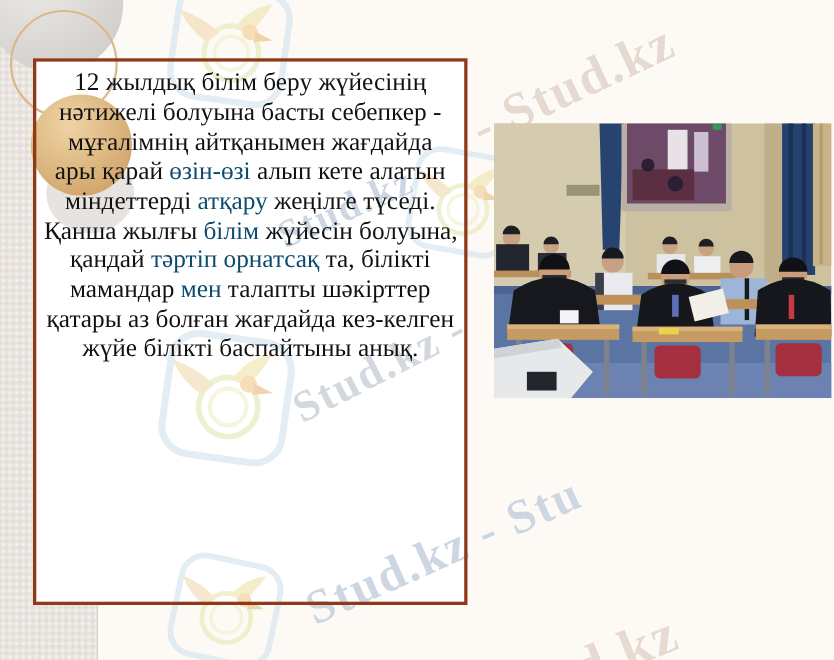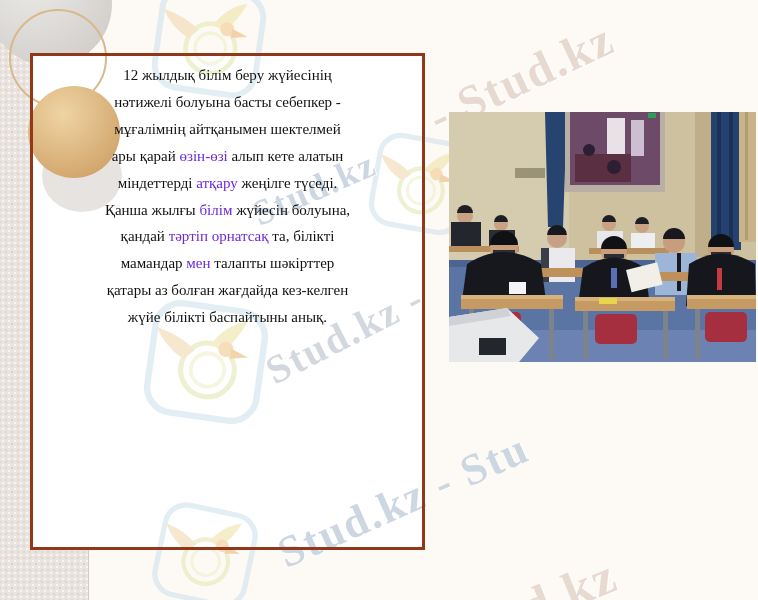--- a/index.html
+++ b/index.html
@@ -20,23 +20,23 @@
   .gray-ellipse{position:absolute;left:42px;top:140px;width:80px;height:72px;border-radius:50%;
         background:#d8d4cf;opacity:.65;z-index:2;}
   .gold-circle{position:absolute;left:28px;top:86px;width:92px;height:92px;border-radius:50%;
         background:radial-gradient(circle at 38% 30%, #efd4a4, #c9995c);z-index:2;}
   
   .textbox-bg{position:absolute;left:30px;top:53px;width:395px;height:497px;
         background:#ffffff;z-index:1;box-sizing:border-box;}
   .textbox-border{position:absolute;left:30px;top:53px;width:395px;height:497px;
         border:3px solid #90391a;box-sizing:border-box;z-index:3;pointer-events:none;}
   .slide-text{position:absolute;left:40px;top:62px;width:375px;z-index:4;
-        text-align:center;font-size:15px;line-height:26.9px;color:#111111;}
+        text-align:center;font-size:23px;line-height:26.9px;color:#111111;}
   .slide-text .ln{white-space:nowrap;}
-  .wm-faded{color:#6d28d9;}
+  .wm-faded{color:#0c4a6e;}
   
   .wm-stripe{position:absolute;z-index:2;font-weight:bold;letter-spacing:2px;
         transform-origin:left top;white-space:nowrap;
         text-shadow:1px 1px 0 rgba(255,255,255,.8);}
   .wm-logo{position:absolute;z-index:2;opacity:.6;}
   
   .photo{position:absolute;left:449px;top:112px;width:307px;height:250px;z-index:5;overflow:hidden;}
   .photo svg{display:block;}
 </style>
 </head>
@@ -85,21 +85,21 @@
       <div class="wm-stripe" style="left: 246px; top: 196px; font-size: 36px; color: rgb(204, 215, 227); transform: rotate(-24deg);">Stud.kz</div>
       <div class="wm-stripe" style="left: 258px; top: 352px; font-size: 40px; color: rgb(211, 216, 222); transform: rotate(-27deg);">Stud.kz -</div>
       <div class="wm-stripe" style="left: 270px; top: 532px; font-size: 44px; color: rgb(205, 215, 226); transform: rotate(-24deg);">Stud.kz - Stu</div>
       <div class="wm-stripe" style="left: 440px; top: 612px; font-size: 50px; color: rgb(231, 218, 208); transform: rotate(-22deg);">Stud.kz</div>
     </div>
 
   <div class="textbox-border"></div>
   <div class="slide-text" id="slide-text">
       <div class="ln"><span>12 жылдық білім беру жүйесінің</span></div>
       <div class="ln"><span>нәтижелі болуына басты себепкер -</span></div>
-      <div class="ln"><span>мұғалімнің айтқанымен шектелмей</span></div>
+      <div class="ln"><span>мұғалімнің айтқанымен жағдайда</span></div>
       <div class="ln"><span>ары қарай </span><span class="wm-faded">өзін-өзі</span><span> алып кете алатын</span></div>
       <div class="ln"><span>міндеттерді </span><span class="wm-faded">атқару</span><span> жеңілге түседі.</span></div>
       <div class="ln"><span>Қанша жылғы </span><span class="wm-faded">білім</span><span> жүйесін болуына,</span></div>
       <div class="ln"><span>қандай </span><span class="wm-faded">тәртіп орнатсақ</span><span> та, білікті</span></div>
       <div class="ln"><span>мамандар </span><span class="wm-faded">мен</span><span> талапты шәкірттер</span></div>
       <div class="ln"><span>қатары аз болған жағдайда кез-келген</span></div>
       <div class="ln"><span>жүйе білікті баспайтыны анық.</span></div>
     </div>
 
   <div class="photo">

